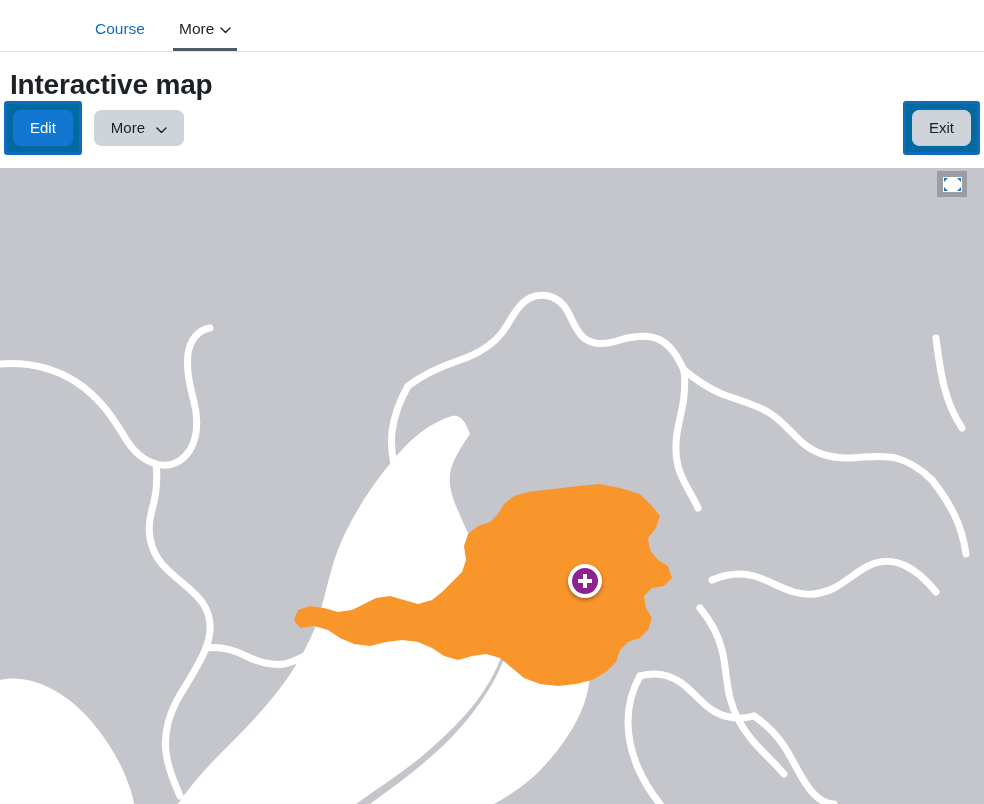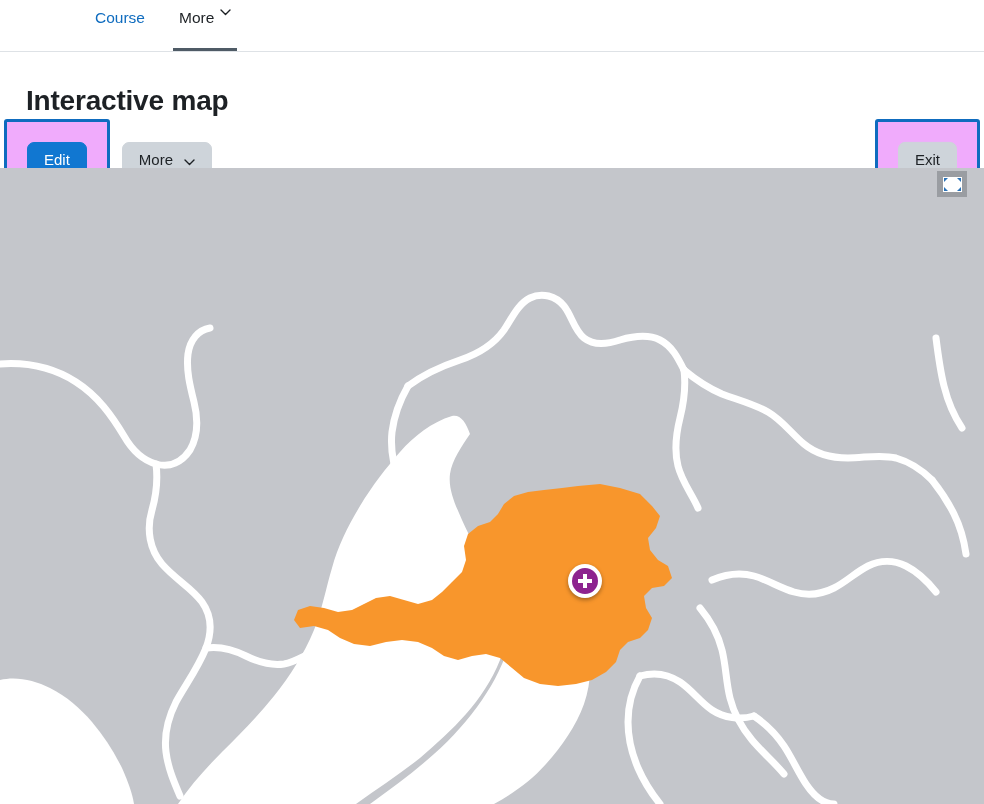--- a/index.html
+++ b/index.html
@@ -26,21 +26,21 @@
     position: relative;
     font-size: 15.5px;
     color: #0f6cbf;
     padding: 8px 17px 0 17px;
     height: 51px;
     line-height: 1.3;
     white-space: nowrap;
     cursor: pointer;
     text-decoration: none;
     display: flex;
-    align-items: flex-start;
+    align-items: center;
     background: transparent;
     border: none;
   }
   .navtab.active { color: #1d2125; }
   .navtab.active::after {
     content: "";
     position: absolute;
     left: 11px; right: 11px; bottom: 0px;
     height: 3px;
     background: #4f5b66;
@@ -52,21 +52,21 @@
     top: 1px;
   }
   .caret-svg { display:block; }
 
   
   .page-title {
     font-size: 28px;
     font-weight: bold;
     color: #1d2125;
     letter-spacing: -0.2px;
-    margin: 16px;
+    margin: 0;
     padding: 18px 0 0 10px;
     line-height: 1.1;
   }
 
   
   .actionbar {
     position: relative;
     height: 54px;
     padding: 0 4px 0 4px;
     display: flex;
@@ -87,25 +87,25 @@
     color: #ffffff;
     border-color: #1177d1;
   }
   .btn-secondary {
     background: #ced4da;
     color: #1d2125;
     border-color: #ced4da;
   }
   .focus-ring {
     display: inline-block;
-    padding: 20px;
+    padding: 6px;
     border: 3px solid #0f6cbf;
     border-radius: 3px;
     line-height: 0;
-    background: #f0abfc;
+    background: #0369a1;
   }
   .more-wrap { margin-left: 12px; }
   .btn .chev { margin-left: 7px; display:inline-block; position:relative; top:1px; }
   .exit-holder {
     position: absolute;
     right: 4px;
     top: 50%;
     transform: translateY(-50%);
   }
 

